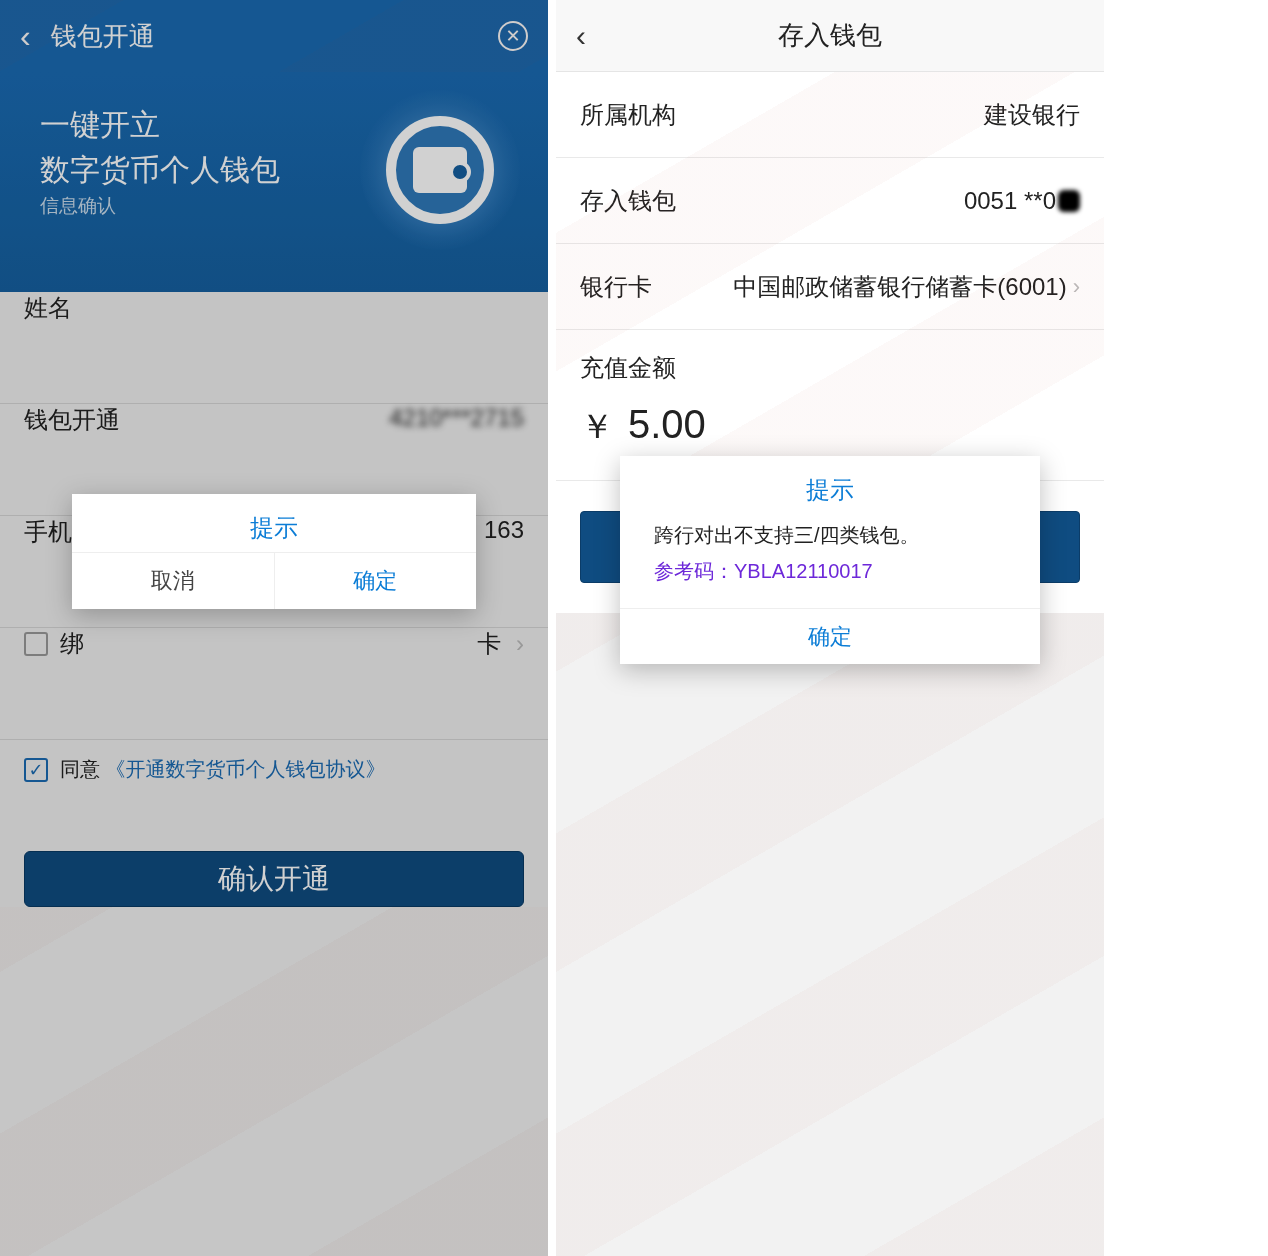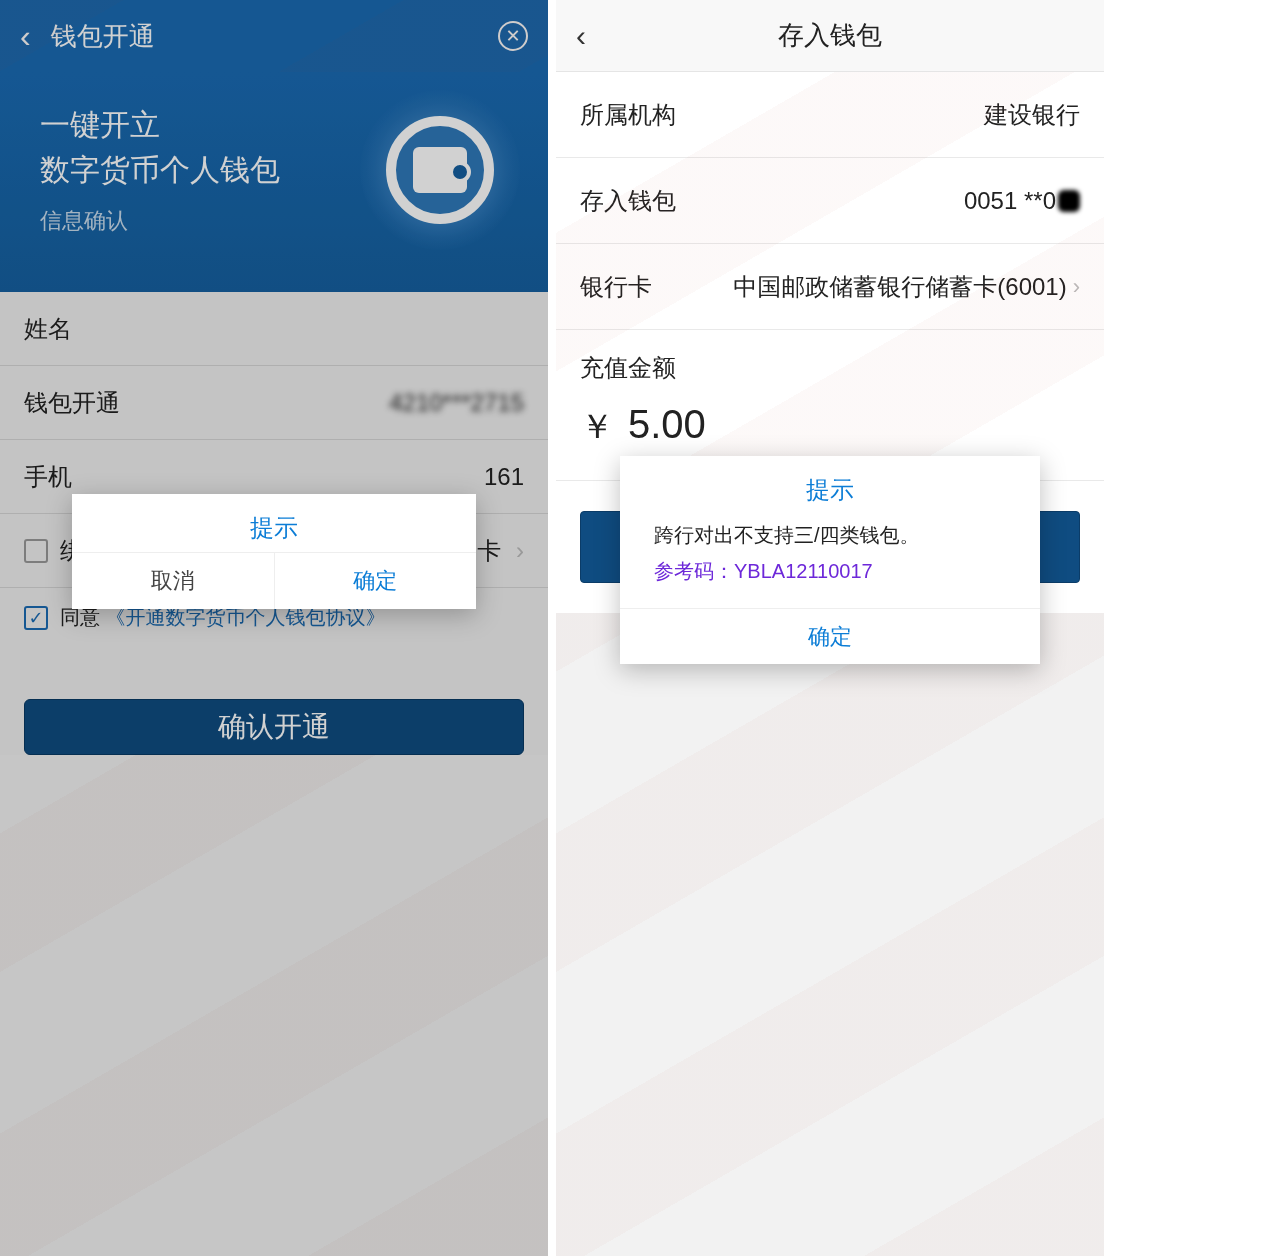--- a/index.html
+++ b/index.html
@@ -37,21 +37,21 @@
     font-size: 18px;
   }
   .l-hero {
     background: linear-gradient(#1a6bb3, #1560a0);
     height: 220px;
     position: relative;
     padding: 30px 40px 0;
     color: #fff;
   }
   .l-hero .h1 { font-size: 30px; font-weight: 500; line-height: 1.5; }
-  .l-hero .sub { font-size: 22px; color: #c9dcec; margin-top: 14px; }
+  .l-hero .sub { font-size: 19px; color: #c9dcec; margin-top: 1px; }
   .l-hero .wallet-badge {
     position: absolute;
     right: 28px; top: 18px;
     width: 160px; height: 160px;
     border-radius: 50%;
     background: radial-gradient(circle at center, #2f79ba 0%, #2f79ba 48%, rgba(47,121,186,0.4) 60%, rgba(47,121,186,0) 72%);
     display: flex; align-items: center; justify-content: center;
   }
   .wallet-ring {
     width: 108px; height: 108px; border: 10px solid #fff; border-radius: 50%;
@@ -72,22 +72,22 @@
     pointer-events:none;
     z-index: 1;
   }
 
   .l-form {
     background: #efefef;
     padding: 0;
     position: relative;
   }
   .l-row {
-    height: 74px;
-    display:flex; align-items:center;
+    height: 112px;
+    display:flex; align-items:flex-start;
     padding: 0 24px;
     border-bottom: 1px solid #d6d6d6;
     font-size: 24px;
     color: #222;
     justify-content: space-between;
   }
   .l-row .val { color: #222; filter: blur(0); }
   .l-row .val.redact { filter: blur(3px); }
   .l-row .chev { color:#bbb; margin-left:8px; }
 
@@ -234,21 +234,21 @@
     <div class="l-row">
       <span>姓名</span>
       <span class="val"></span>
     </div>
     <div class="l-row">
       <span>钱包开通</span>
       <span class="val redact">4210***2715</span>
     </div>
     <div class="l-row">
       <span>手机</span>
-      <span class="val">161</span>
+      <span class="val">163</span>
     </div>
     <div class="l-row">
       <span style="display:flex;align-items:center;">
         <span class="cb off"></span>
         <span>绑</span>
       </span>
       <span class="val">
         <span>卡</span>
         <span class="chev">›</span>
       </span>

